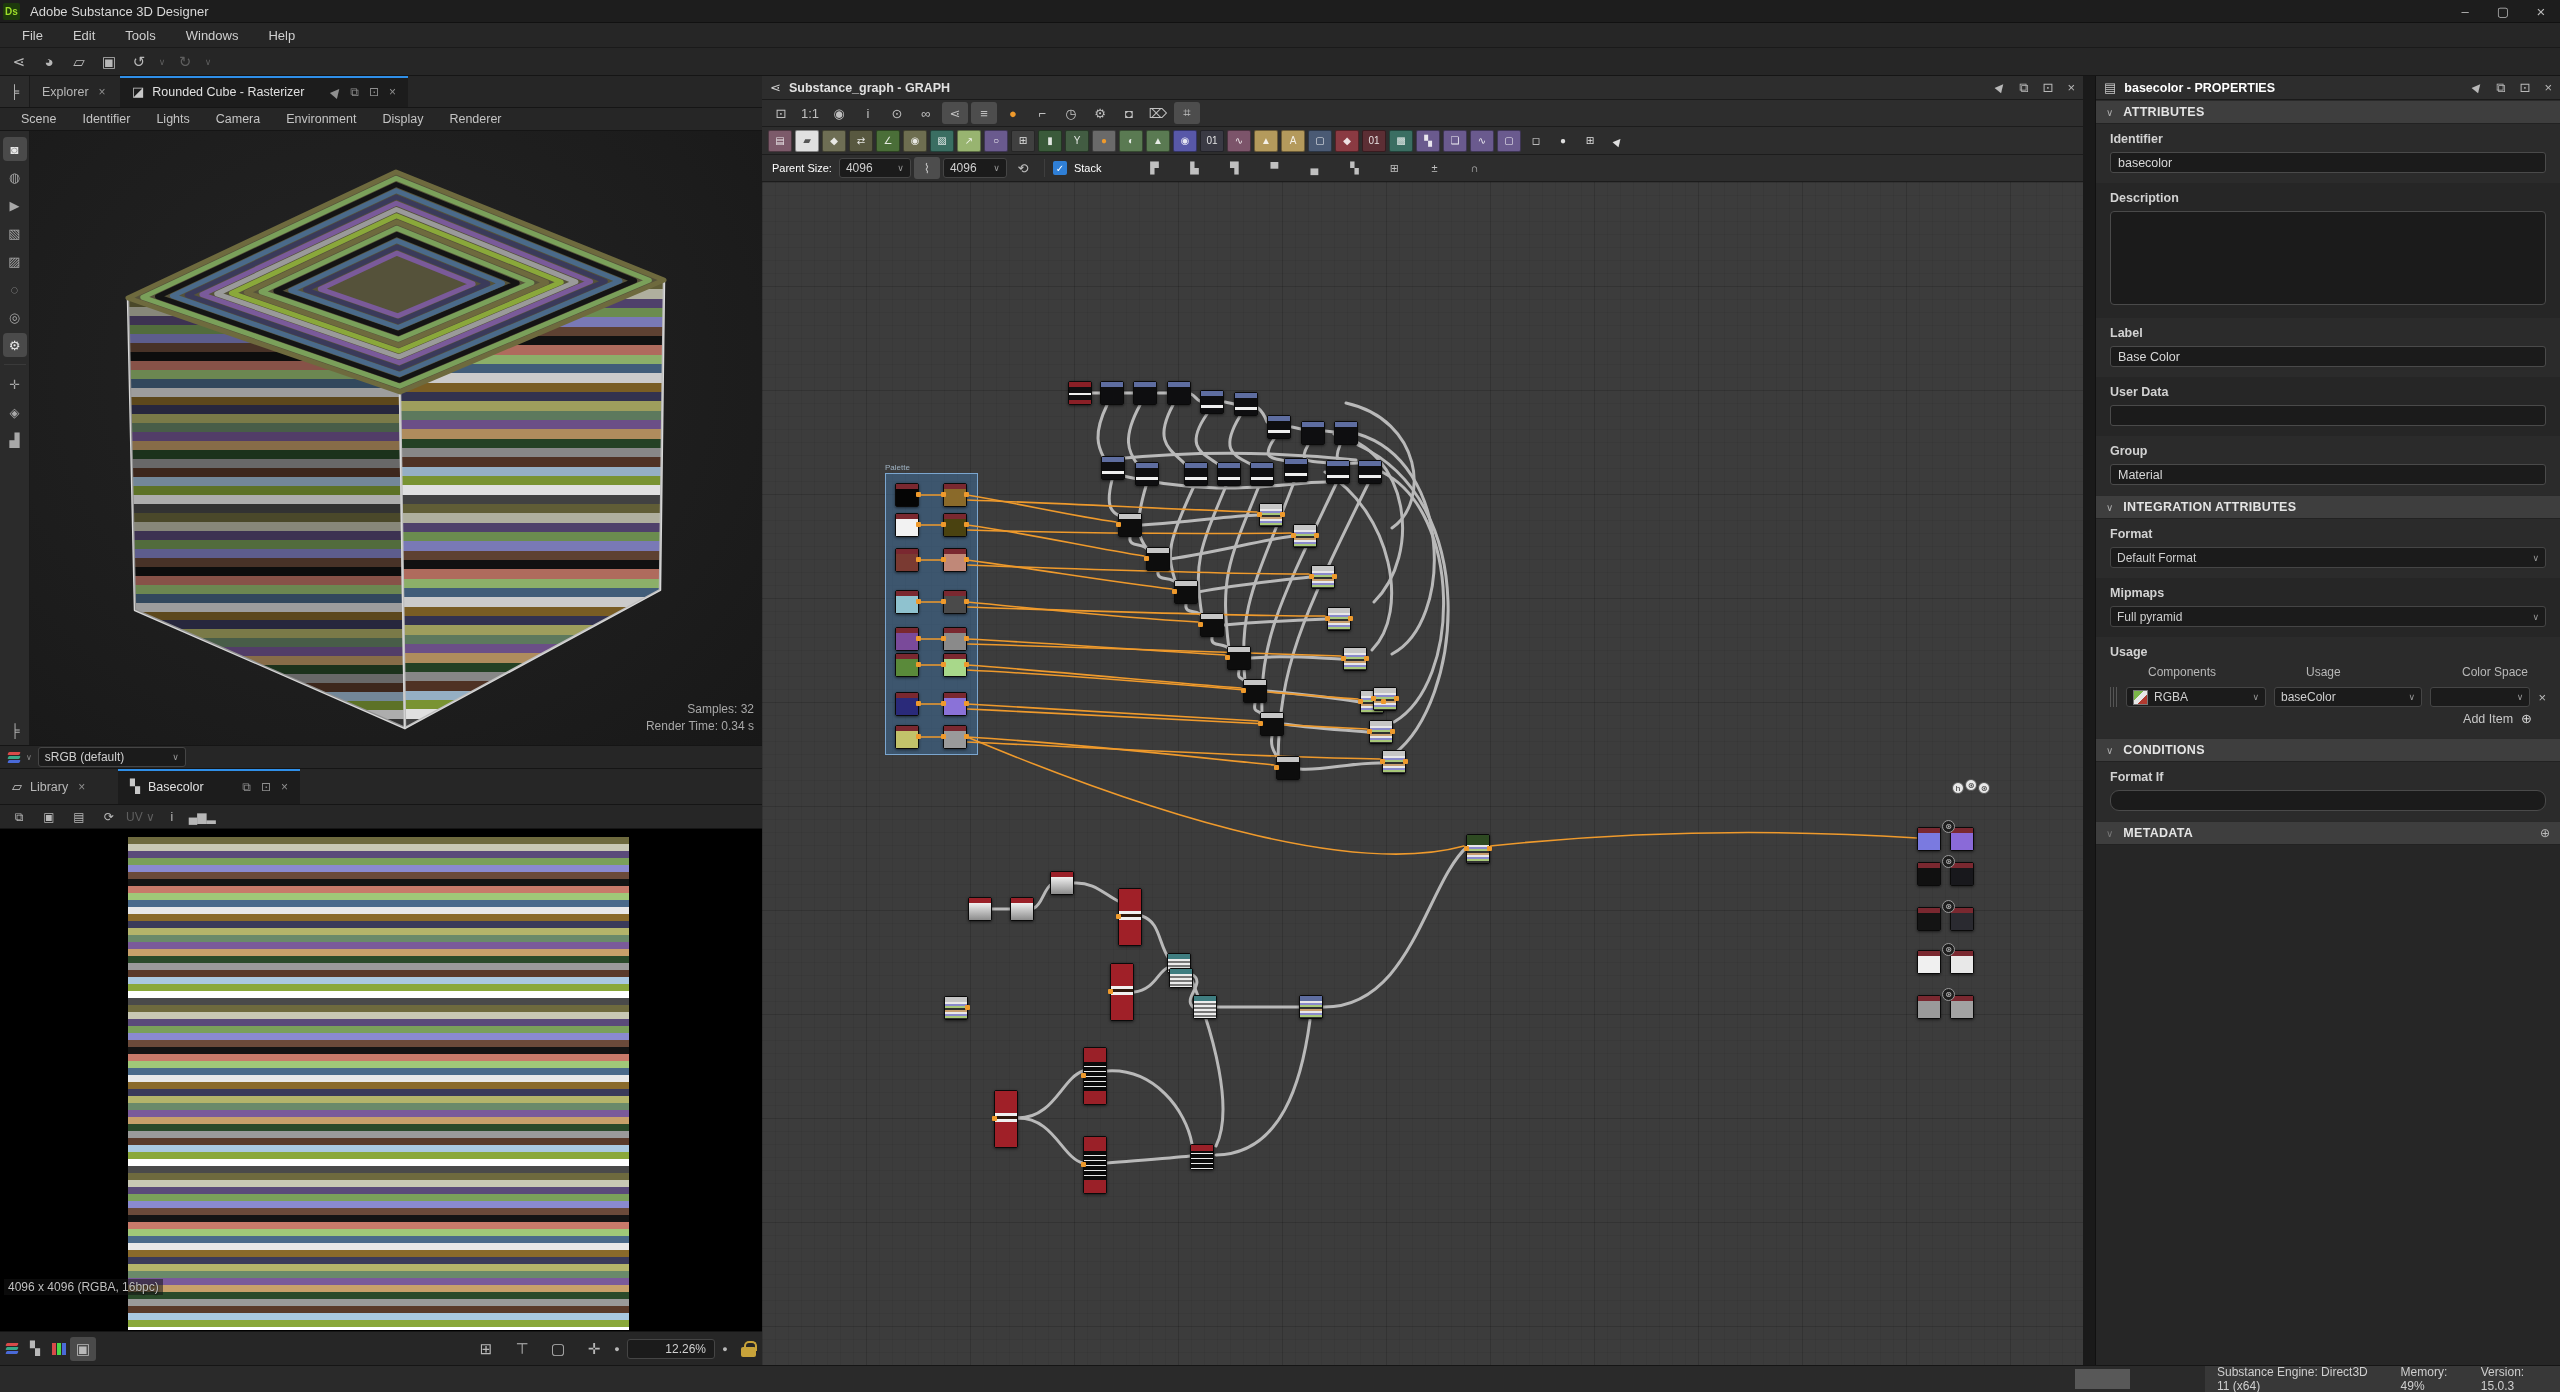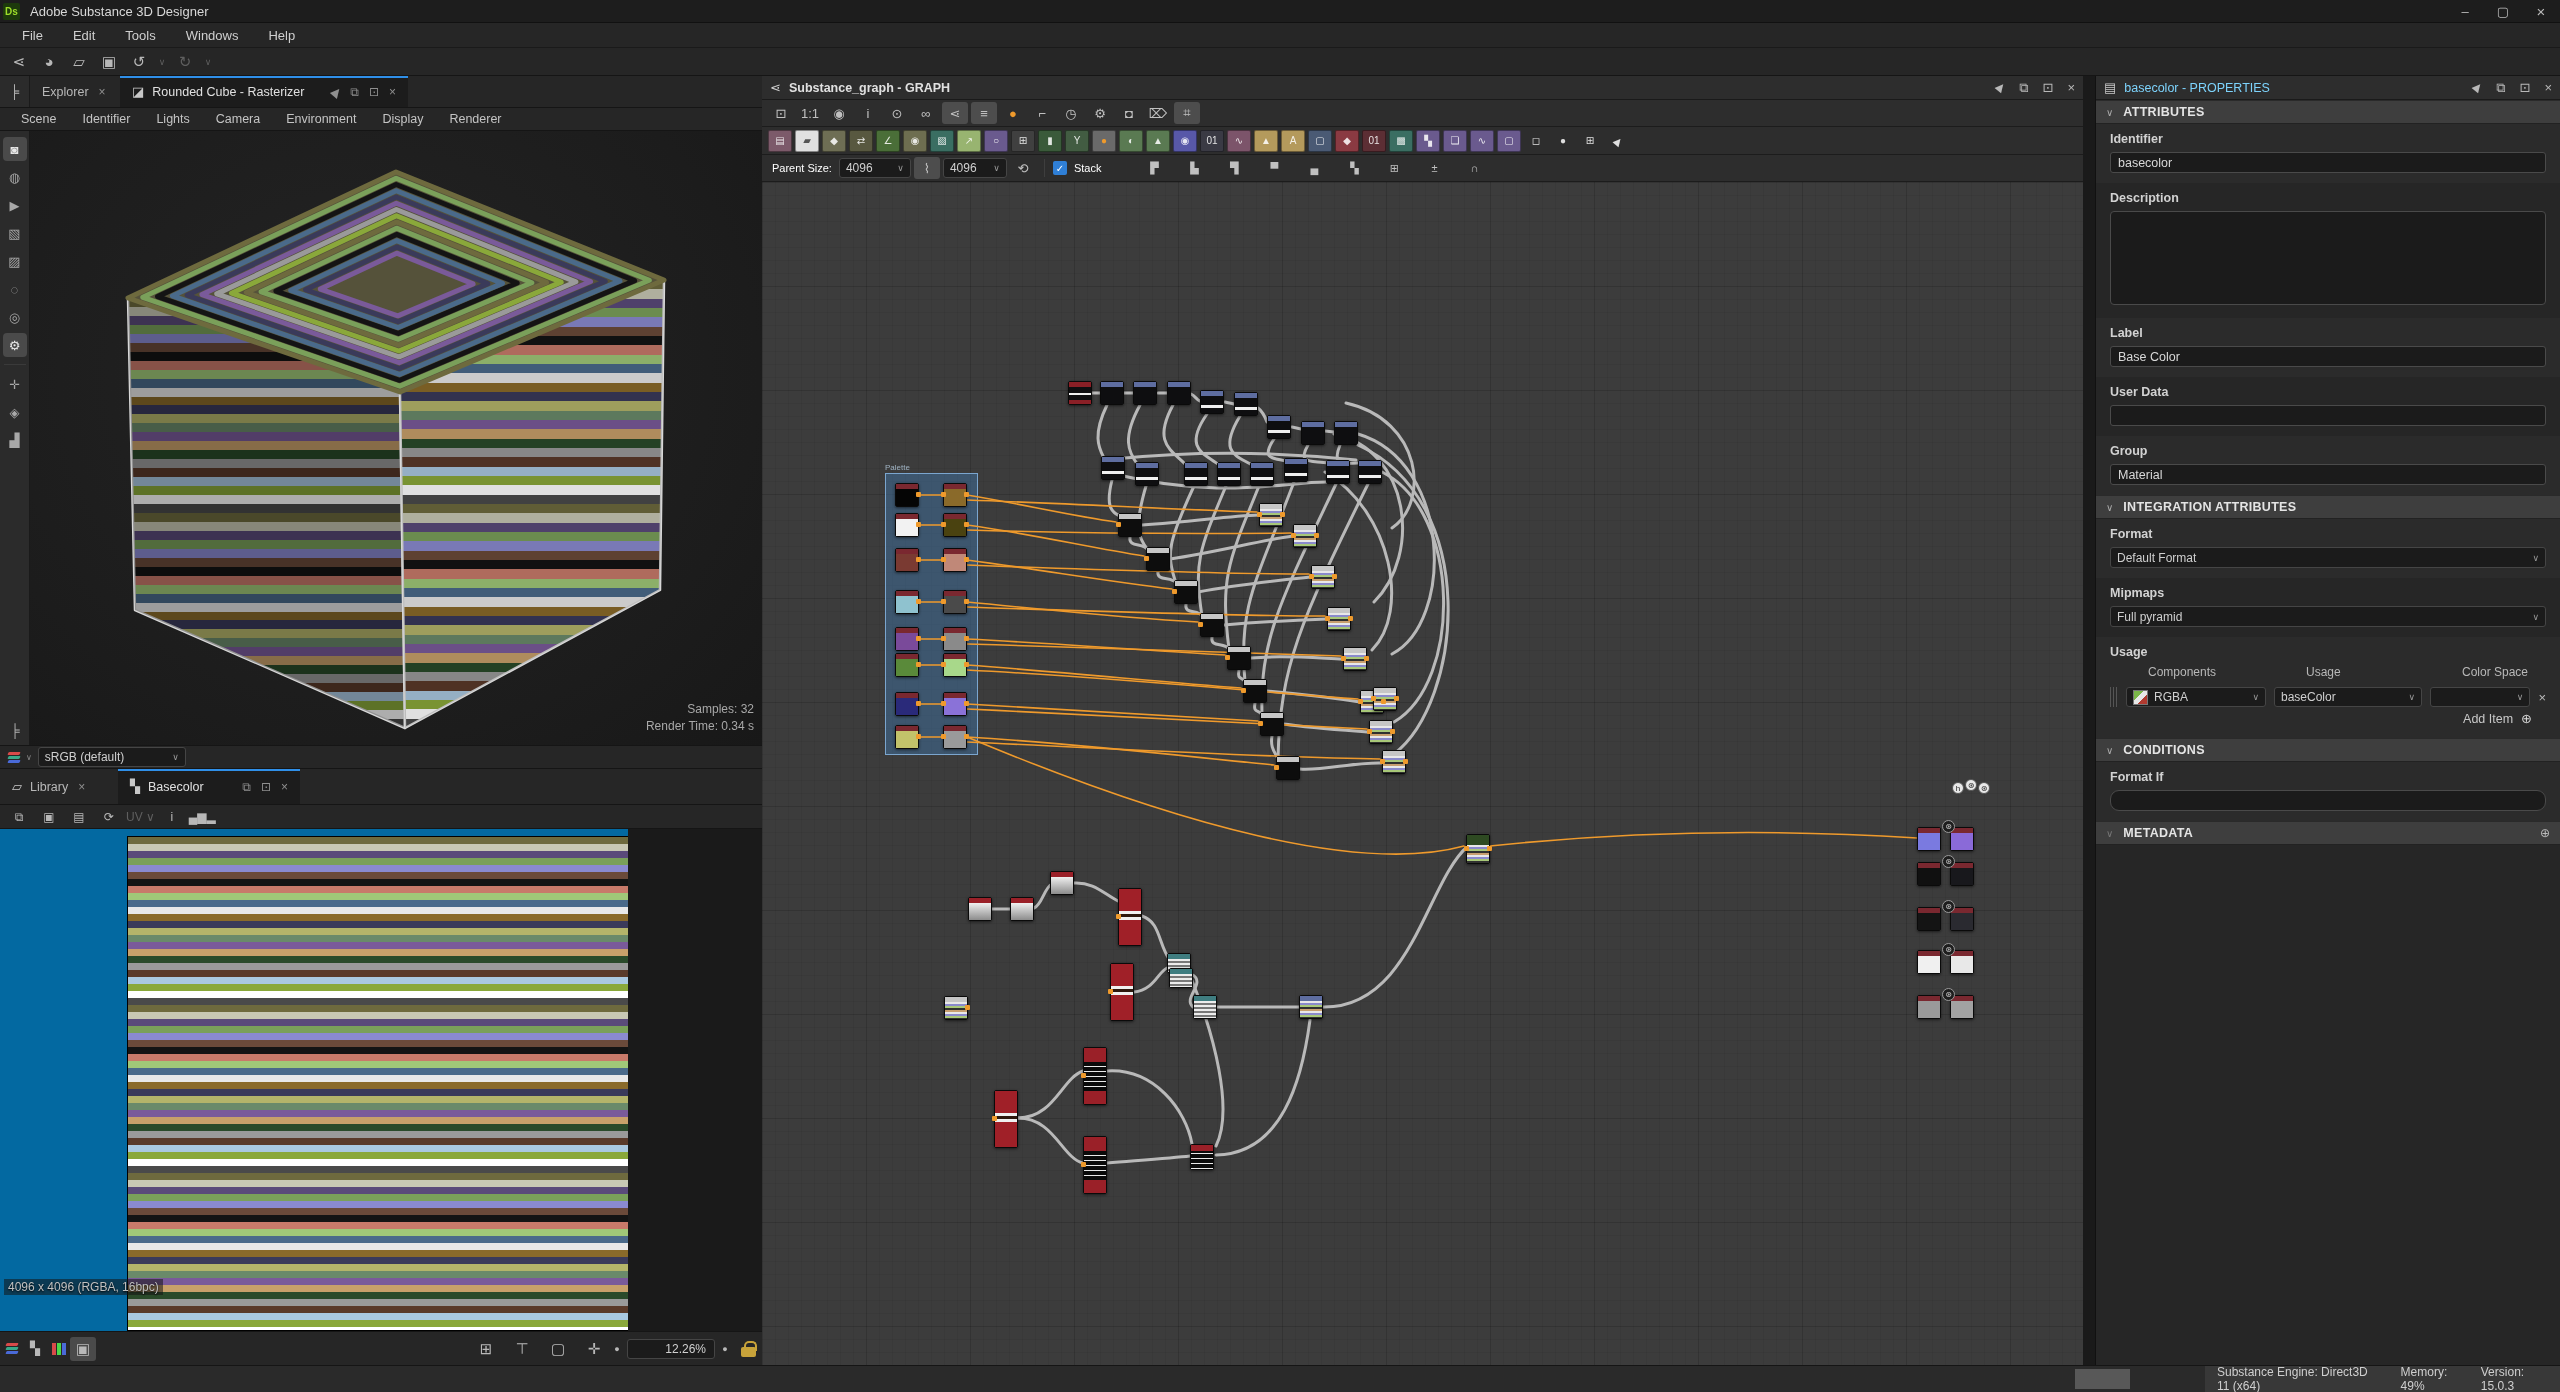--- a/index.html
+++ b/index.html
@@ -36,21 +36,21 @@
   .toolstrip{position:absolute;left:0;top:131px;width:30px;height:614px;background:#2b2b2b;border-right:1px solid #1a1a1a;display:flex;flex-direction:column;align-items:center;padding-top:6px;gap:4px}
   .lsico{width:24px;height:24px;display:flex;align-items:center;justify-content:center;color:#a8a8a8;font-size:13px;border-radius:4px}
   .lsico.active{background:#4a4a4a;color:#e8e8e8}
   .lssep{width:22px;height:1px;background:#1c1c1c;border-bottom:1px solid #3a3a3a;margin:3px 0}
   .treebottom{position:absolute;left:0;top:716px;width:30px;height:28px;display:flex;align-items:center;justify-content:center;color:#b0b0b0;font-size:13px}
   .viewport3d{position:absolute;left:30px;top:131px;width:732px;height:614px;background:radial-gradient(ellipse at 45% 40%,#242424 0%,#1c1c1c 70%,#181818 100%);overflow:hidden}
   .overlay3d{position:absolute;right:8px;bottom:10px;text-align:right;color:#a8a8a8;font-size:12px;line-height:17px}
   .srgbrow{position:absolute;left:0;top:745px;width:762px;height:24px;background:#262626;border-top:1px solid #151515;border-bottom:1px solid #151515;display:flex;align-items:center;gap:6px;padding-left:8px}
   .layerico{display:flex;flex-direction:column;gap:1px}
   .layerico i{display:block;width:12px;height:3px;border-radius:1px;transform:skewX(-24deg)}
-  .canvas2d{position:absolute;left:0;top:829px;width:628px;height:502px;background:#0369a1;overflow:hidden}
+  .canvas2d{position:absolute;left:0;top:829px;width:762px;height:502px;background:#000000;overflow:hidden}
   .texture2d{position:absolute;left:127px;top:7px;width:503px;height:495px;border:1px solid #000}
   .sizeoverlay{position:absolute;left:4px;bottom:36px;color:#c0c0c0;font-size:12px;text-shadow:0 1px 2px #000;background:rgba(20,20,20,.55);padding:1px 4px}
   .bar2d{position:absolute;display:flex;align-items:center;background:#262626;gap:4px;padding:0 6px}
   .zoomfield{width:88px;height:20px;background:#1b1b1b;border:1px solid #454545;border-radius:3px;color:#d0d0d0;font-size:12px;text-align:right;padding-right:8px;display:flex;align-items:center;justify-content:flex-end}
   .lockico{width:15px;height:16px;position:relative;margin-left:6px}
   .lockico::before{content:"";position:absolute;left:3px;top:0;width:9px;height:8px;border:2px solid #c8a33a;border-bottom:none;border-radius:5px 5px 0 0}
   .lockico::after{content:"";position:absolute;left:0;top:6px;width:15px;height:10px;background:#c8a33a;border-radius:2px}
   .rgbbars{display:flex;gap:1px}
   .rgbbars i{width:4px;height:12px;display:block}
   
@@ -93,21 +93,21 @@
   .nt-noise .hd,.nt-noiseS .hd{background:#9a2028;height:6px}
   .nt-noise .bd{top:6px;background:linear-gradient(180deg,#9a2028 0 16%,rgba(0,0,0,0) 16% 74%,#9a2028 74% 100%),repeating-linear-gradient(180deg,#0a0a0a 0 2px,#e8e8e8 2px 3px,#0a0a0a 3px 5px)}
   .nt-noiseS .bd{top:6px;background:repeating-linear-gradient(180deg,#0a0a0a 0 2px,#e8e8e8 2px 3px,#0a0a0a 3px 5px)}
   .p-l::before{content:"";position:absolute;left:-3px;top:50%;margin-top:-3px;width:5px;height:5px;background:#ef9a2c;border-radius:1px;z-index:3}
   .p-r::after{content:"";position:absolute;right:-3px;top:50%;margin-top:-3px;width:5px;height:5px;background:#ef9a2c;border-radius:1px;z-index:3}
   .out-badge{position:absolute;width:13px;height:13px;border-radius:50%;background:#1e1e1e;border:1px solid #9a9a9a;color:#cfcfcf;font-size:8px;display:flex;align-items:center;justify-content:center;z-index:4}
   .out-circle{position:absolute;width:12px;height:12px;border-radius:50%;background:#e8e8e8;color:#222;font-size:8px;display:flex;align-items:center;justify-content:center;z-index:4;border:1px solid #555}
   
   .propscol{position:absolute;left:2095px;top:76px;width:465px;height:1289px;background:#262626;border-left:1px solid #111}
   .pheader{height:24px;background:#2d2d2d;display:flex;align-items:center;gap:8px;padding:0 8px;border-bottom:1px solid #1a1a1a}
-  .ptitle{font-weight:normal;font-size:12.5px;color:#7dd3fc}
+  .ptitle{font-weight:bold;font-size:12.5px;color:#ffffff}
   .secbar{height:24px;background:#3e3e3e;display:flex;align-items:center;gap:10px;padding:0 10px;border-top:1px solid #2a2a2a;border-bottom:1px solid #222}
   .secbar .chev{color:#aaa;font-size:10px}
   .secbar .sectitle{font-weight:bold;font-size:12.5px;color:#e4e4e4;letter-spacing:.3px}
   .fieldblock{padding:8px 14px 10px 14px}
   .fieldblock.alt{background:#2b2b2b}
   .flabel{font-weight:bold;color:#d2d2d2;font-size:12.5px;margin-bottom:6px}
   .finput{width:100%;height:21px;background:#1b1b1b;border:1px solid #4a4a4a;border-radius:3px;color:#d8d8d8;font-size:12.5px;padding:0 7px;font-family:inherit}
   .ftextarea{width:100%;height:94px;background:#1b1b1b;border:1px solid #4a4a4a;border-radius:4px;resize:none;color:#d8d8d8;font-family:inherit}
   .fsel{width:100%;height:21px}
   .usagegrid{display:flex;gap:8px;align-items:center;margin-top:8px}

